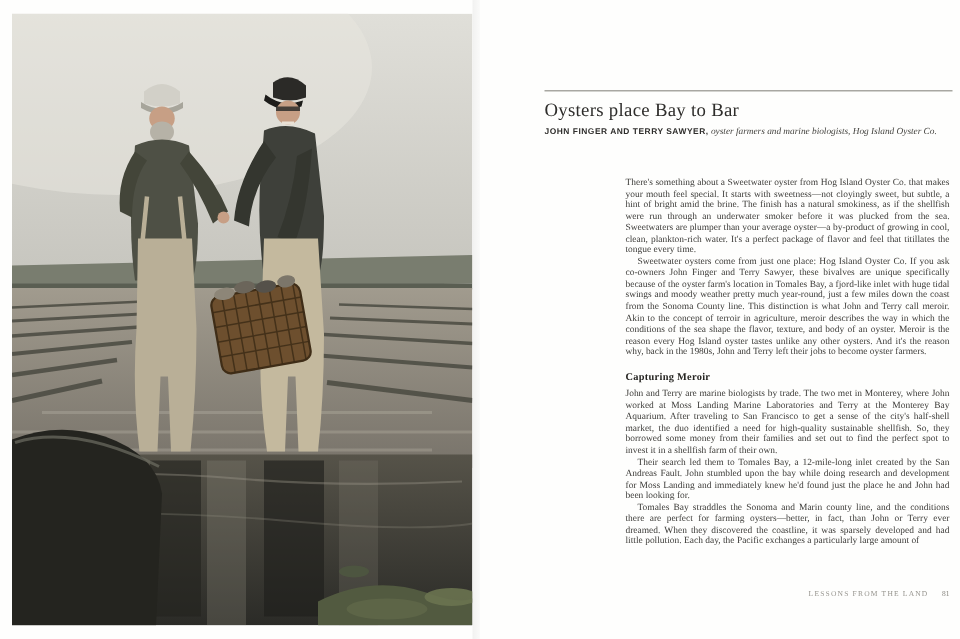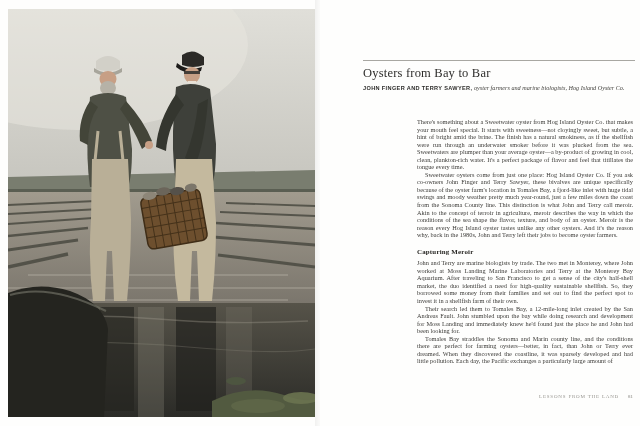--- a/index.html
+++ b/index.html
@@ -156,21 +156,21 @@
       </g>
     </svg>
   </div>
 
   <div class="gutter"></div>
 
   <div class="right-page">
 
     <div class="headline">
       <hr class="chapter-rule">
-      <h1 class="chapter-title">Oysters from Bay to Bar</h1>
+      <h1 class="chapter-title">Oysters place Bay to Bar</h1>
       <div class="byline">
         <span class="names">JOHN FINGER AND TERRY SAWYER,</span><span class="role"> oyster farmers and marine biologists, Hog Island Oyster Co.</span>
       </div>
     </div>
 
     <div class="body-text">
       <p class="first">There's something about a Sweetwater oyster from Hog Island Oyster Co. that makes your mouth feel special. It starts with sweetness—not cloyingly sweet, but subtle, a hint of bright amid the brine. The finish has a natural smokiness, as if the shellfish were run through an underwater smoker before it was plucked from the sea. Sweetwaters are plumper than your average oyster—a by-product of growing in cool, clean, plankton-rich water. It's a perfect package of flavor and feel that titillates the tongue every time.</p>
       <p>Sweetwater oysters come from just one place: Hog Island Oyster Co. If you ask co-owners John Finger and Terry Sawyer, these bivalves are unique specifically because of the oyster farm's location in Tomales Bay, a fjord-like inlet with huge tidal swings and moody weather pretty much year-round, just a few miles down the coast from the Sonoma County line. This distinction is what John and Terry call meroir. Akin to the concept of terroir in agriculture, meroir describes the way in which the conditions of the sea shape the flavor, texture, and body of an oyster. Meroir is the reason every Hog Island oyster tastes unlike any other oysters. And it's the reason why, back in the 1980s, John and Terry left their jobs to become oyster farmers.</p>
       <div class="section-heading">Capturing Meroir</div>
       <p class="first">John and Terry are marine biologists by trade. The two met in Monterey, where John worked at Moss Landing Marine Laboratories and Terry at the Monterey Bay Aquarium. After traveling to San Francisco to get a sense of the city's half-shell market, the duo identified a need for high-quality sustainable shellfish. So, they borrowed some money from their families and set out to find the perfect spot to invest it in a shellfish farm of their own.</p>

